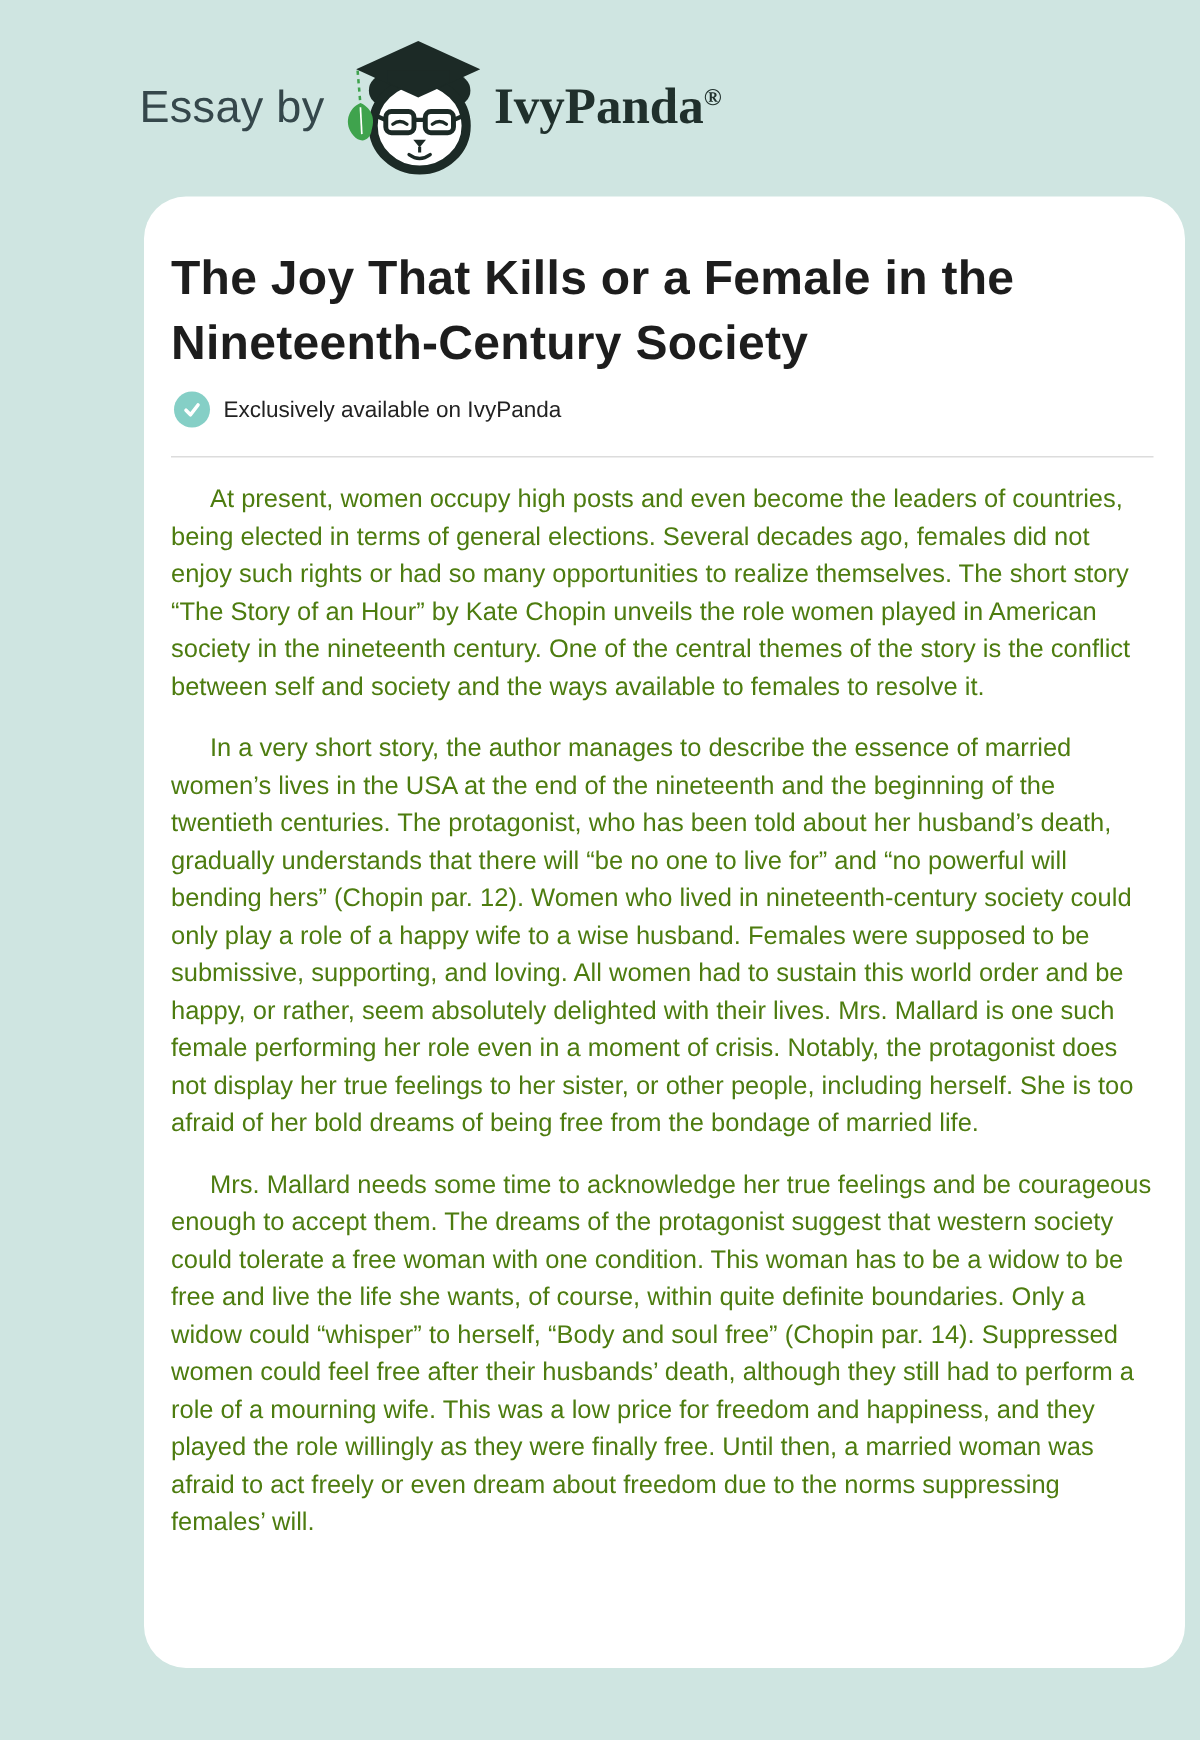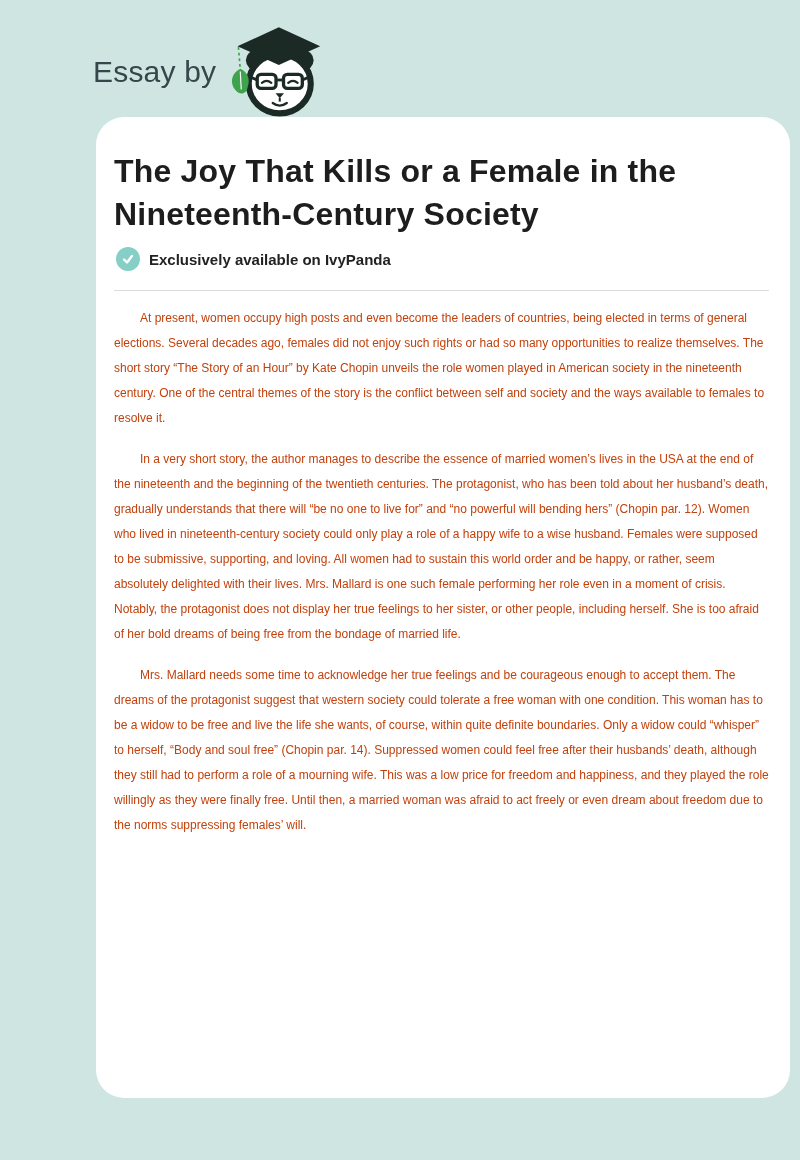--- a/index.html
+++ b/index.html
@@ -45,21 +45,21 @@
   }
   .brand sup{
     font-size:16px;
     font-weight:700;
     vertical-align:super;
     line-height:0;
   }
   
   .card{
     position:absolute;
-    left:52px;top:117px;
+    left:52px;top:131px;
     width:694px;height:981px;
     background:#ffffff;
     border-radius:28px;
     box-sizing:border-box;
     padding:33px 21px 0 18px;
     overflow:hidden;
   }
   .card h1{
     margin:0 0 11px 0;
     font-size:32px;
@@ -79,33 +79,33 @@
     border-radius:50%;
     background:#85cfc6;
     display:flex;
     align-items:center;
     justify-content:center;
   }
   .check-badge svg{display:block;}
   .exclusive-text{
     margin-left:9px;
     font-size:15px;
-    font-weight:700;
+    font-weight:400;
     color:#222222;
   }
   .divider{
     border:none;
     border-top:1px solid #dcdcdc;
     margin:0 0 15px 0;
   }
   .body-text p{
     margin:0 0 16px 0;
-    font-size:12px;
+    font-size:17px;
     line-height:25px;
-    color:#c2410c;
+    color:#4d7c0f;
     text-indent:26px;
   }
 </style>
 </head>
 <body>
 
 <div class="page">
 
   <div class="header">
     <span class="essay-by">Essay by</span>
@@ -131,20 +131,21 @@
       <path d="M46.5 80.5 Q54 86 61.5 80.5" fill="none" stroke="#1c2a26" stroke-width="2.4" stroke-linecap="round"></path>
 
       <polygon points="53,0 97,20 53,40 9,20" fill="#1c2a26"></polygon>
       <path d="M31 29 Q53 42 75 29 L75 21 L31 21 Z" fill="#1c2a26"></path>
 
       <line x1="10" y1="21" x2="12" y2="45" stroke="#3fa34d" stroke-width="1.8" stroke-dasharray="3,3"></line>
       <path d="M12 44 C3 48 0 59 7 67 C12 73 19 71 20 63 C23 54 19 47 12 44 Z" fill="#3fa34d"></path>
       <line x1="12" y1="47" x2="13" y2="66" stroke="#ffffff" stroke-width="1.2"></line>
     </svg>
 
+    <span class="brand"><span>IvyPanda</span><sup>®</sup></span>
   </div>
 
   <div class="card">
     <h1>The Joy That Kills or a Female in the Nineteenth-Century Society</h1>
 
     <div class="exclusive-row">
       <span class="check-badge">
         <svg width="14" height="14" viewBox="0 0 14 14" aria-hidden="true">
           <polyline points="3,7.5 6,10.5 11,4" fill="none" stroke="#ffffff" stroke-width="2.4" stroke-linecap="round" stroke-linejoin="round"></polyline>
         </svg>

